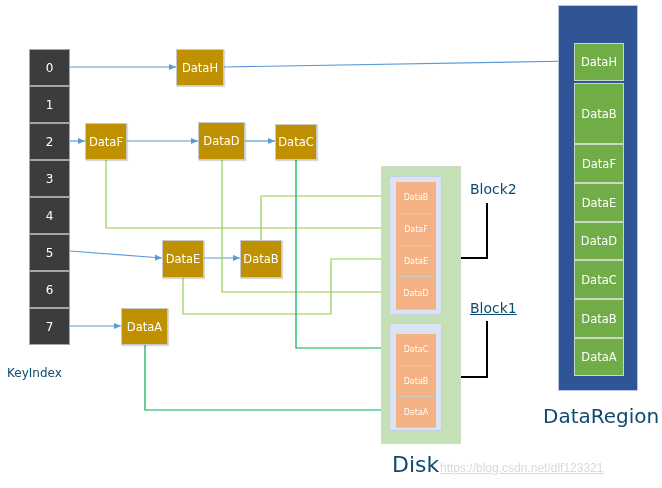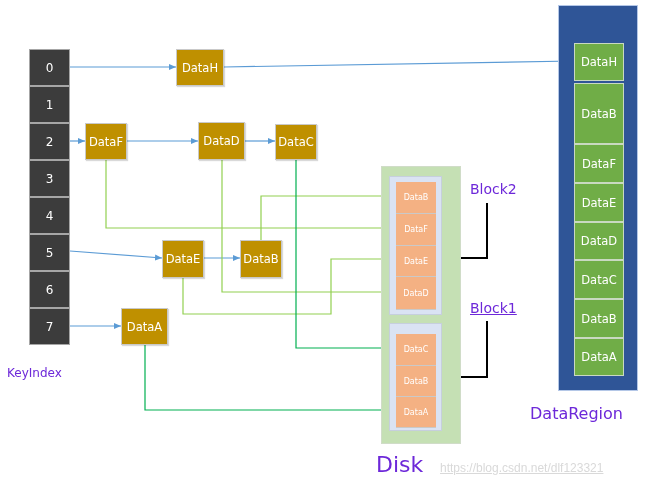--- a/index.html
+++ b/index.html
@@ -5,21 +5,21 @@
   html,body{margin:0;padding:0;background:#ffffff;}
   body{width:662px;height:488px;position:relative;overflow:hidden;font-family:"DejaVu Sans","Liberation Sans",sans-serif;}
   .abs{position:absolute;box-sizing:border-box;}
   .key-cell{background:#3c3c3c;border:1px solid #a6a6a6;color:#ffffff;font-size:12px;display:flex;align-items:center;justify-content:center;}
   .node{background:#bf9000;border:1px solid #c9c9c9;color:#ffffff;font-size:11.5px;display:flex;align-items:center;justify-content:center;box-shadow:1px 1px 1px rgba(0,0,0,0.15);}
   .disk{background:#c5e0b4;border:1px solid #d0dcc8;}
   .block{background:#dae3f3;border:1px solid #c6cfdd;}
   .disk-item{background:#f4b183;border-bottom:1px solid #c9c9c9;color:#ffffff;font-size:8px;display:flex;align-items:center;justify-content:center;}
   .region{background:#2f5597;border:1px solid #b4c7e7;}
   .region-item{background:#70ad47;border:1px solid #c9d9c1;color:#ffffff;font-size:11.5px;display:flex;align-items:center;justify-content:center;}
-  .label{color:#6d28d9;font-family:"DejaVu Sans","Liberation Sans",sans-serif;white-space:nowrap;}
+  .label{color:#0c4a6e;font-family:"DejaVu Sans","Liberation Sans",sans-serif;white-space:nowrap;}
   .watermark{color:#d9d9d9;font-family:"Liberation Sans",sans-serif;font-size:12px;white-space:nowrap;text-decoration:underline;}
   svg.wires{position:absolute;left:0;top:0;}
 </style>
 </head>
 <body>
 
 <svg class="wires" width="662" height="488">
   <defs>
     <marker id="ab" markerWidth="8" markerHeight="8" refX="7" refY="4" orient="auto" markerUnits="userSpaceOnUse">
       <path d="M0,1 L7,4 L0,7 z" fill="#5b9bd5"></path>
@@ -84,26 +84,26 @@
     <div class="abs disk-item" style="left:6px;top:100px;width:40px;height:33px;">DataD</div>
   </div>
   <div class="abs block" style="left:7px;top:156px;width:53px;height:108px;">
     <div class="abs disk-item" style="left:6px;top:10px;width:40px;height:32px;">DataC</div>
     <div class="abs disk-item" style="left:6px;top:42px;width:40px;height:31px;">DataB</div>
     <div class="abs disk-item" style="left:6px;top:73px;width:40px;height:31px;">DataA</div>
   </div>
 </div>
 <div class="abs label" style="left:470px;top:181px;font-size:14px;">Block2</div>
 <div class="abs label" style="left:470px;top:300px;font-size:14px;text-decoration:underline;">Block1</div>
-<div class="abs label" style="left:376px;top:452px;font-size:22px;">Disk</div>
+<div class="abs label" style="left:392px;top:452px;font-size:22px;">Disk</div>
 <div class="abs watermark" style="left:440px;top:461px;">https://blog.csdn.net/dlf123321</div>
 
 <div class="abs region" style="left:558px;top:5px;width:80px;height:386px;">
   <div class="abs region-item" style="left:15px;top:37px;width:50px;height:38px;">DataH</div>
   <div class="abs region-item" style="left:15px;top:77px;width:50px;height:61px;">DataB</div>
   <div class="abs region-item" style="left:15px;top:138px;width:50px;height:39px;">DataF</div>
   <div class="abs region-item" style="left:15px;top:177px;width:50px;height:39px;">DataE</div>
   <div class="abs region-item" style="left:15px;top:216px;width:50px;height:38px;">DataD</div>
   <div class="abs region-item" style="left:15px;top:254px;width:50px;height:39px;">DataC</div>
   <div class="abs region-item" style="left:15px;top:293px;width:50px;height:39px;">DataB</div>
   <div class="abs region-item" style="left:15px;top:332px;width:50px;height:38px;">DataA</div>
 </div>
-<div class="abs label" style="left:530px;top:404px;font-size:16px;">DataRegion</div>
+<div class="abs label" style="left:543px;top:404px;font-size:20px;">DataRegion</div>
 
 </body></html>

